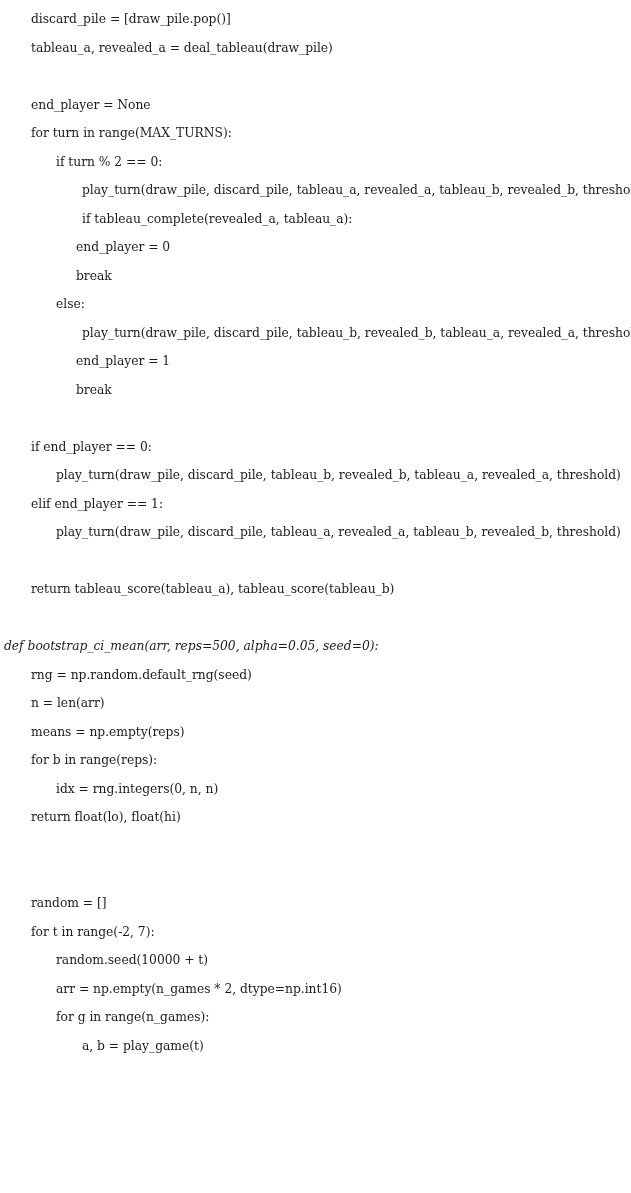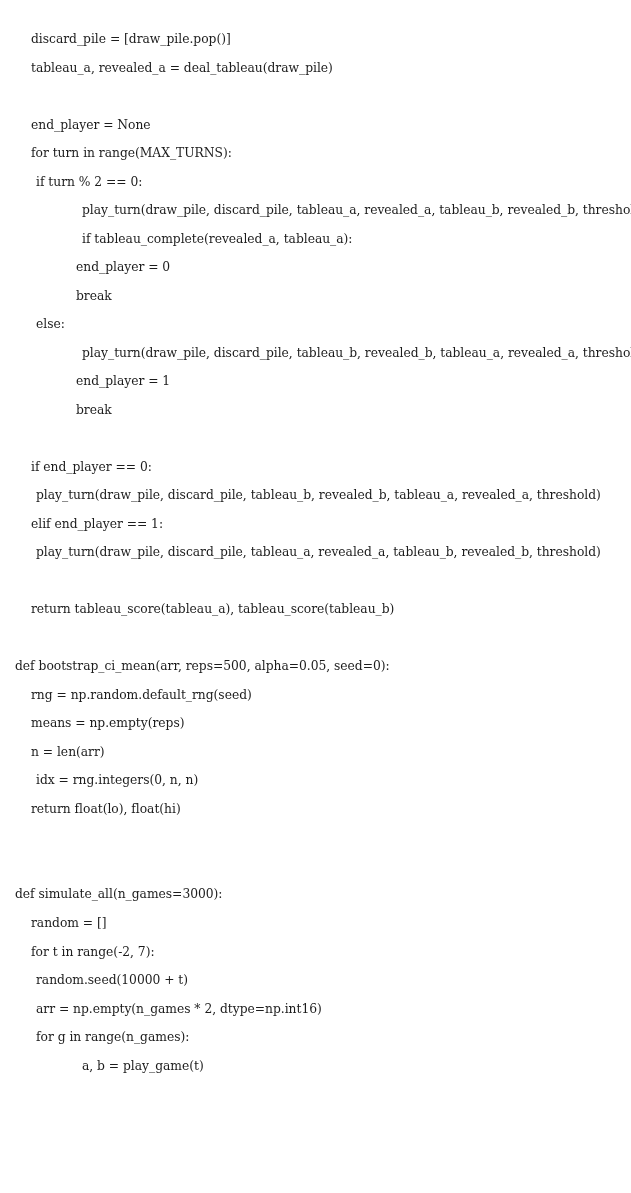--- a/index.html
+++ b/index.html
@@ -14,38 +14,37 @@
     overflow: hidden;
     font-family: "DejaVu Serif", "Liberation Serif", serif;
     color: #1a1a1a;
   }
   #code-listing {
     position: relative;
     width: 631px;
     height: 991px;
     box-sizing: border-box;
     padding-top: 5px;
-    margin-top: 20px;
   }
   .code-line {
     height: 28.52px;
     line-height: 28.52px;
     font-size: 12.3px;
     white-space: pre;
     letter-spacing: -0.02px;
     color: #1c1c1c;
     font-family: "DejaVu Serif", "Liberation Serif", serif;
   }
   .code-line.blank {
     
   }
   
-  .ind-0 { padding-left: 15px; }
+  .ind-0 { padding-left: 4px; font-style: italic; }
   .ind-1 { padding-left: 31px; }
-  .ind-2 { padding-left: 36px; }
+  .ind-2 { padding-left: 56px; }
   .ind-3 { padding-left: 82px; }
   .ind-4 { padding-left: 76px; }
 </style>
 </head>
 <body style="background: rgb(255, 255, 255);">
 
 <div id="code-listing" style="color: rgb(28, 28, 28);">
     <div class="code-line ind-1">discard_pile = [draw_pile.pop()]</div>
     <div class="code-line ind-1">tableau_a, revealed_a = deal_tableau(draw_pile)</div>
     <div class="code-line ind-0 blank"></div>
@@ -63,26 +62,26 @@
     <div class="code-line ind-0 blank"></div>
     <div class="code-line ind-1">if end_player == 0:</div>
     <div class="code-line ind-2">play_turn(draw_pile, discard_pile, tableau_b, revealed_b, tableau_a, revealed_a, threshold)</div>
     <div class="code-line ind-1">elif end_player == 1:</div>
     <div class="code-line ind-2">play_turn(draw_pile, discard_pile, tableau_a, revealed_a, tableau_b, revealed_b, threshold)</div>
     <div class="code-line ind-0 blank"></div>
     <div class="code-line ind-1">return tableau_score(tableau_a), tableau_score(tableau_b)</div>
     <div class="code-line ind-0 blank"></div>
     <div class="code-line ind-0">def bootstrap_ci_mean(arr, reps=500, alpha=0.05, seed=0):</div>
     <div class="code-line ind-1">rng = np.random.default_rng(seed)</div>
+    <div class="code-line ind-1">n = len(arr)</div>
     <div class="code-line ind-1">means = np.empty(reps)</div>
-    <div class="code-line ind-1">n = len(arr)</div>
+    <div class="code-line ind-1">for b in range(reps):</div>
     <div class="code-line ind-2">idx = rng.integers(0, n, n)</div>
     <div class="code-line ind-1">return float(lo), float(hi)</div>
     <div class="code-line ind-0 blank"></div>
     <div class="code-line ind-0 blank"></div>
-    <div class="code-line ind-0">def simulate_all(n_games=3000):</div>
     <div class="code-line ind-1">random = []</div>
     <div class="code-line ind-1">for t in range(-2, 7):</div>
     <div class="code-line ind-2">random.seed(10000 + t)</div>
     <div class="code-line ind-2">arr = np.empty(n_games * 2, dtype=np.int16)</div>
     <div class="code-line ind-2">for g in range(n_games):</div>
     <div class="code-line ind-3">a, b = play_game(t)</div>
   </div>
 
 </body></html>

